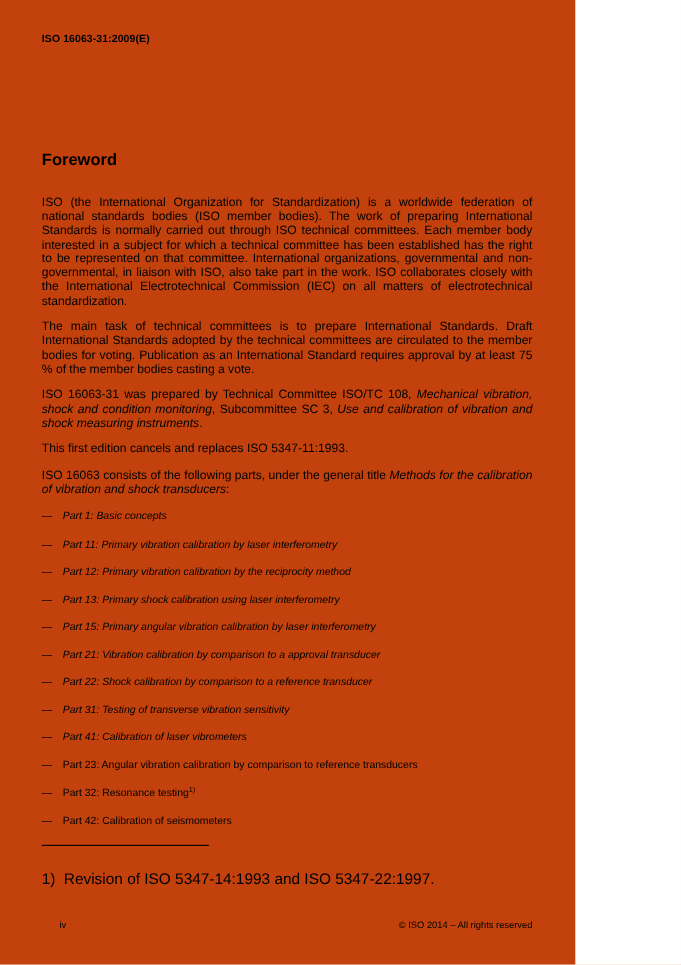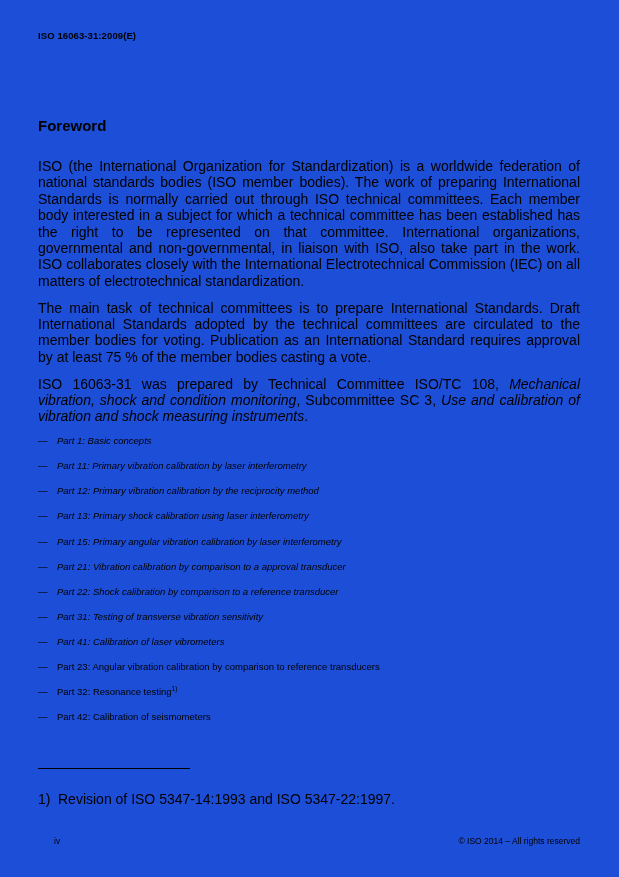--- a/index.html
+++ b/index.html
@@ -2,41 +2,41 @@
 <html><head>
 <meta charset="utf-8">
 <style>
   html, body {
     margin: 0;
     padding: 0;
     background: #ffffff;
   }
   .page {
     position: relative;
-    width: 619px;
+    width: 523px;
     height: 877px;
-    background: #1d4ed8;
+    background: #c2410c;
     font-family: "Liberation Sans", sans-serif;
     color: #000000;
     box-sizing: border-box;
     padding: 30px 39px 0 38px;
     overflow: hidden;
   }
   .header {
     font-size: 9.5px;
     font-weight: bold;
     letter-spacing: 0.1px;
   }
   .title {
-    margin: 76px 0 24px 0;
+    margin: 96px 0 24px 0;
     font-size: 15px;
     font-weight: bold;
   }
   .para {
-    font-size: 14px;
+    font-size: 11px;
     line-height: 1.17;
     margin: 0 0 10.5px 0;
     text-align: justify;
   }
   .para.last-before-list { margin-bottom: 13px; }
   .i { font-style: italic; }
   .list-item {
     display: flex;
     font-size: 9.5px;
     line-height: 1.17;
@@ -93,21 +93,23 @@
   <h1 class="title">Foreword</h1>
 
   <p class="para">ISO (the International Organization for Standardization) is a worldwide federation of national standards bodies (ISO member bodies). The work of preparing International Standards is normally carried out through ISO technical committees. Each member body interested in a subject for which a technical committee has been established has the right to be represented on that committee. International organizations, governmental and non-governmental, in liaison with ISO, also take part in the work. ISO collaborates closely with the International Electrotechnical Commission (IEC) on all matters of electrotechnical standardization.</p>
 
 
   <p class="para">The main task of technical committees is to prepare International Standards. Draft International Standards adopted by the technical committees are circulated to the member bodies for voting. Publication as an International Standard requires approval by at least 75 % of the member bodies casting a vote.</p>
 
 
   <p class="para"><span>ISO 16063-31 was prepared by Technical Committee ISO/TC 108, </span><span class="i">Mechanical vibration, shock and condition monitoring</span><span>, Subcommittee SC 3, </span><span class="i">Use and calibration of vibration and shock measuring instruments</span><span>.</span></p>
 
+  <p class="para">This first edition cancels and replaces ISO 5347-11:1993.</p>
 
+  <p class="para last-before-list"><span>ISO 16063 consists of the following parts, under the general title </span><span class="i">Methods for the calibration of vibration and shock transducers</span><span>:</span></p>
 
   <div class="list-item">
     <span class="dash">—</span>
     <span class="li-text i">Part 1: Basic concepts</span>
   </div>
   <div class="list-item">
     <span class="dash">—</span>
     <span class="li-text i">Part 11: Primary vibration calibration by laser interferometry</span>
   </div>
   <div class="list-item">

